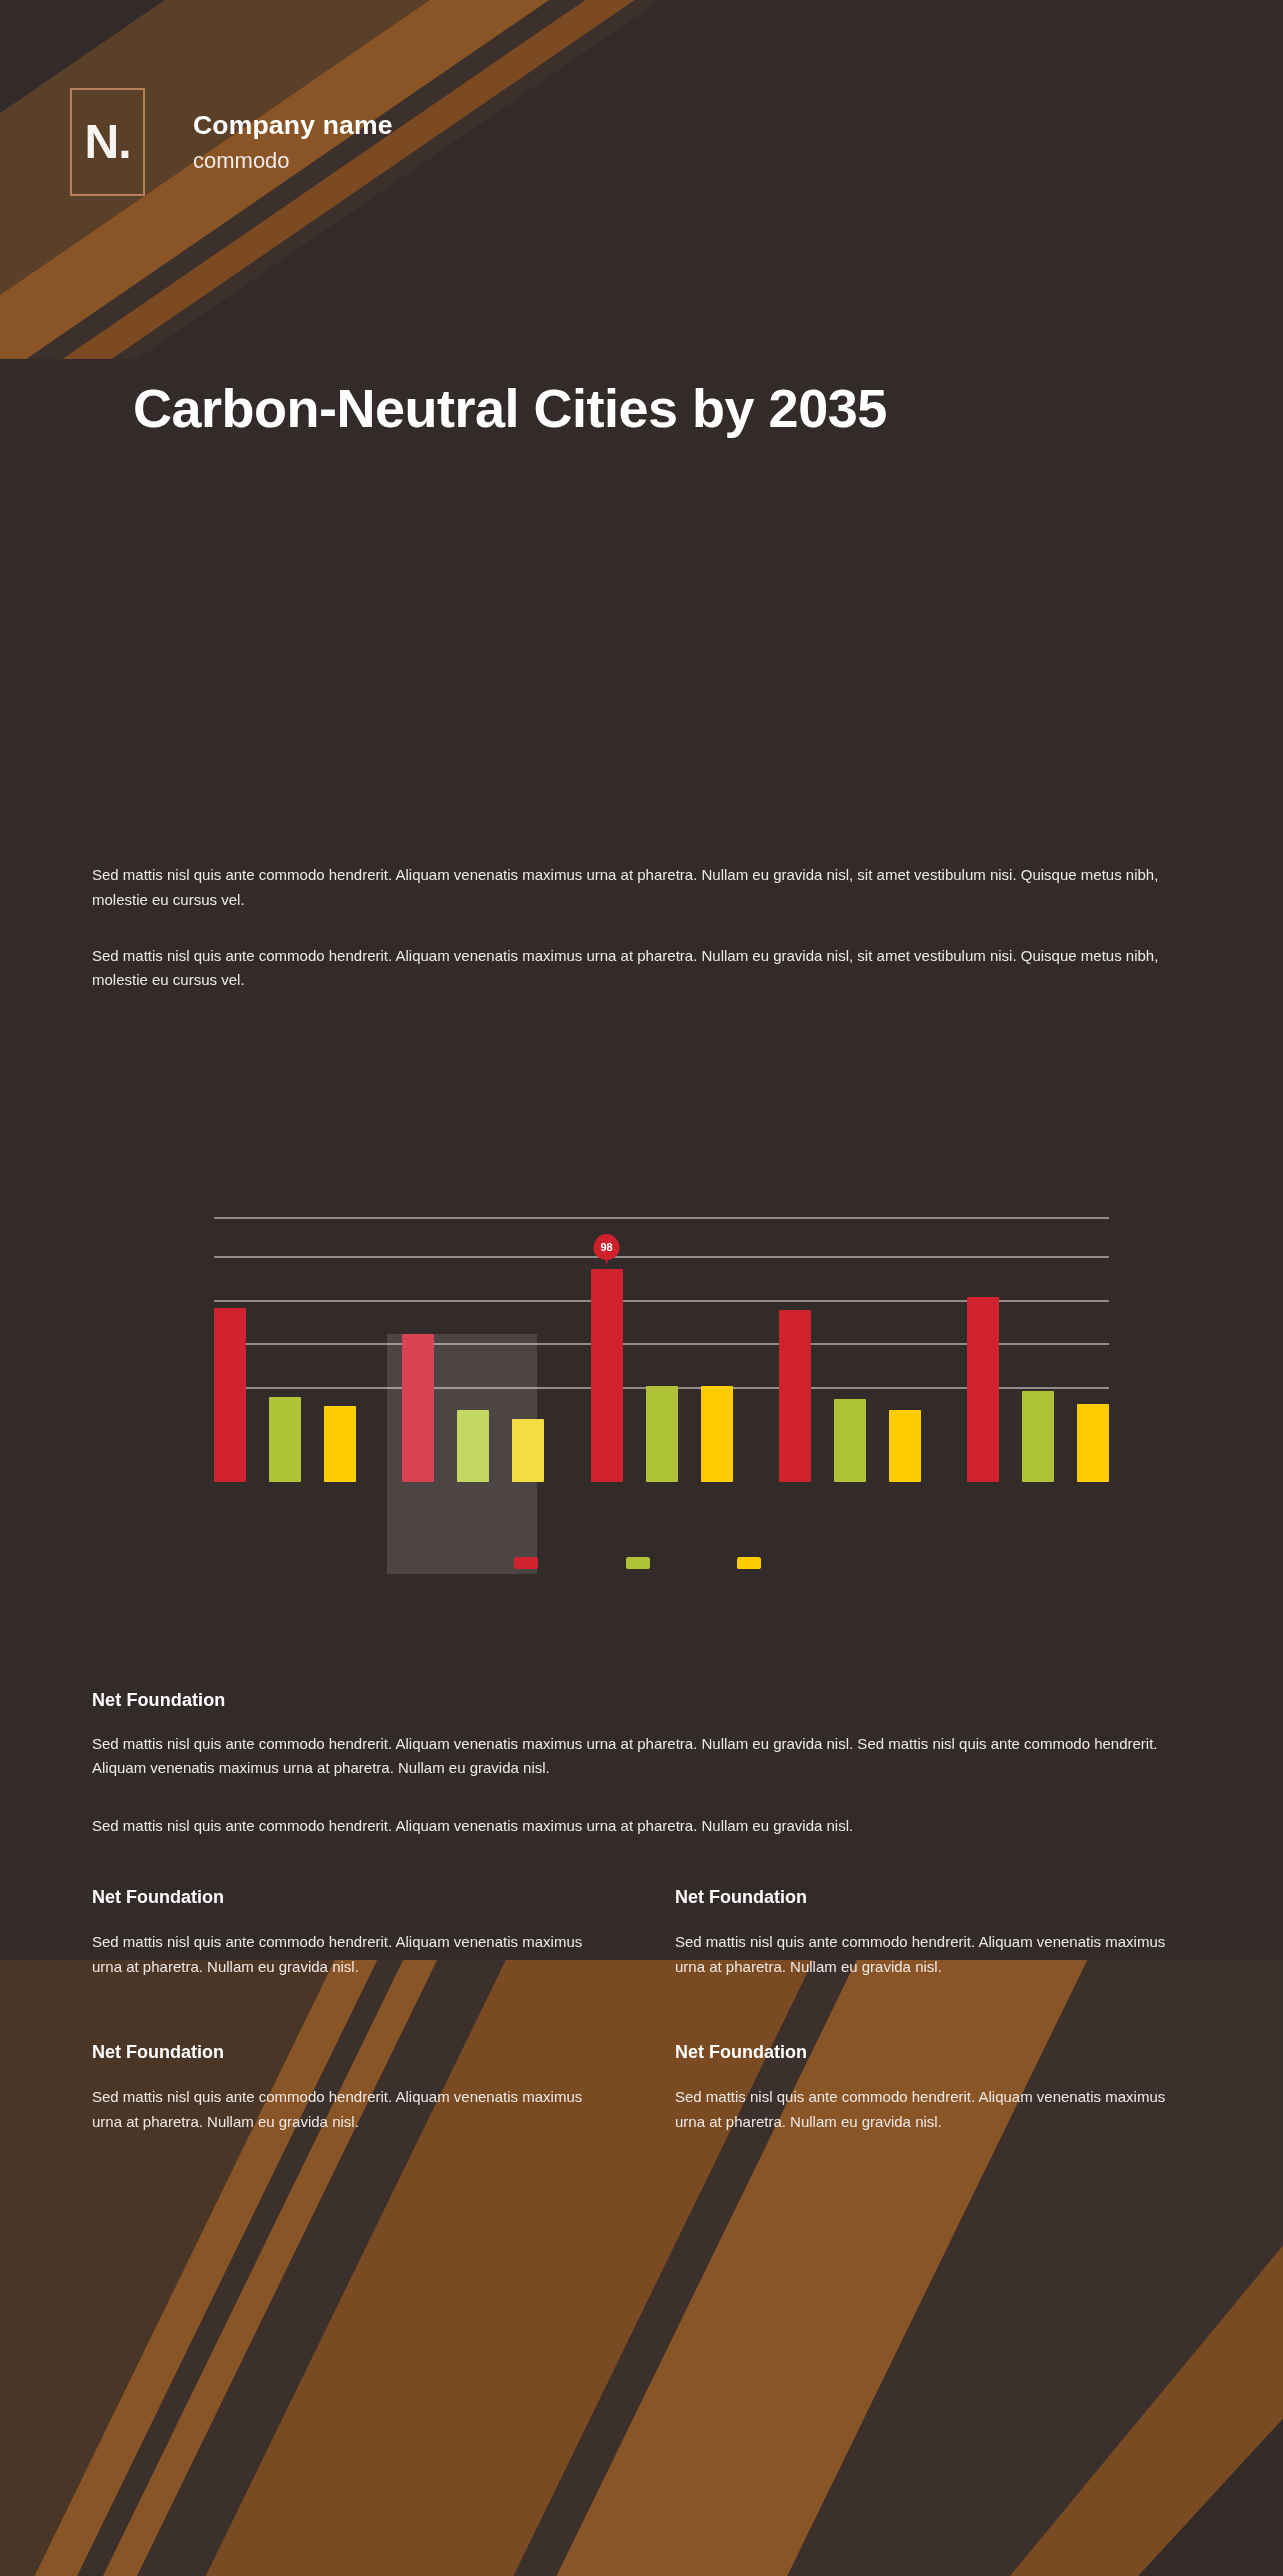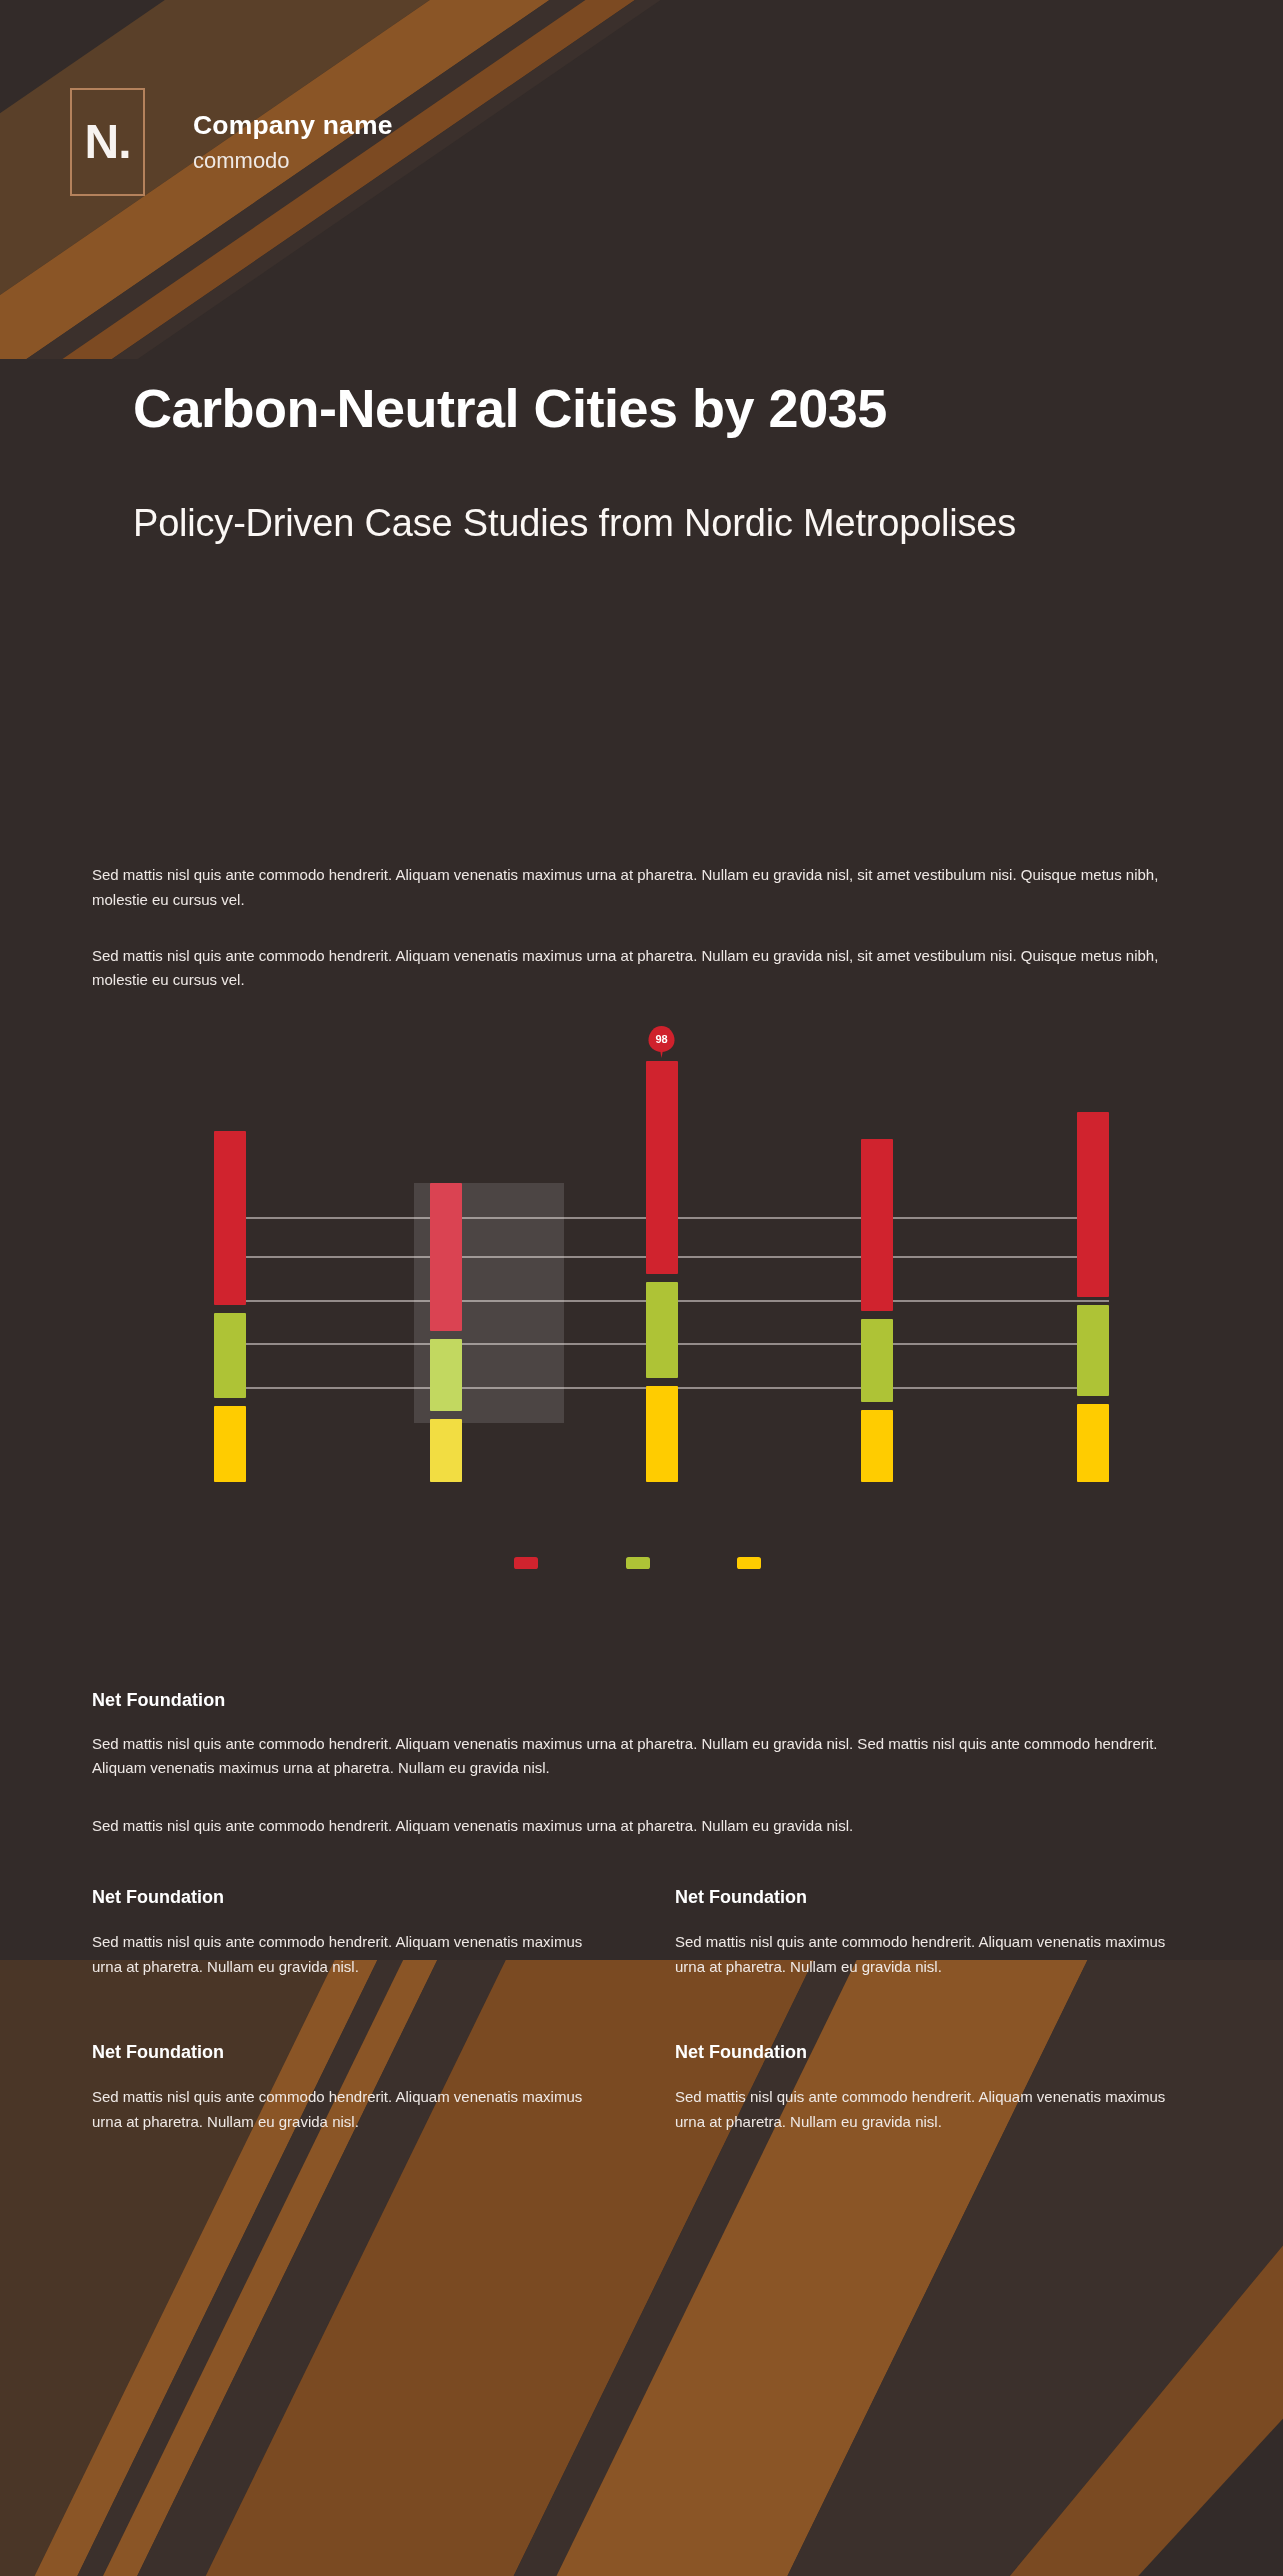--- a/index.html
+++ b/index.html
@@ -76,21 +76,21 @@
   .hover-band {
     position:absolute; top:0; height:240px;
     background:rgba(235,235,235,.14);
   }
   .bars {
     position:absolute; left:214px; top:96px;
     width:895px; height:291px;
     display:flex; align-items:flex-end;
     justify-content:space-between;
   }
-  .group { display:flex; align-items:flex-end; gap:8px; position:relative;flex-direction:column; }
+  .group { display:flex; align-items:flex-end; gap:23px; position:relative; }
   .bar { width:32px; border-radius:0.9px; position:relative; }
   .bar.red    { background:#d0232e; }
   .bar.green  { background:#aec336; }
   .bar.yellow { background:#ffcc00; }
   .group.hovered .bar.red    { background:#da4352; }
   .group.hovered .bar.green  { background:#c2d860; }
   .group.hovered .bar.yellow { background:#f2dd42; }
 
   .tip {
     position:absolute; left:50%; bottom:100%;
@@ -176,21 +176,20 @@
     </div>
     <div class="brand">
       <div class="brand-name">Company name</div>
       <div class="brand-slogan">commodo</div>
     </div>
   </div>
 </div>
 
 <div class="title-block">
   <h1 class="doc-title">Carbon-Neutral Cities by 2035</h1>
-  <h2 class="doc-subtitle">Policy-Driven Case Studies from Nordic Metropolises</h2>
 </div>
 
 <div class="intro">
   <p>Sed mattis nisl quis ante commodo hendrerit. Aliquam venenatis maximus urna at pharetra. Nullam eu gravida nisl, sit amet vestibulum nisi.  Quisque metus nibh, molestie eu cursus vel.</p>
   <p>Sed mattis nisl quis ante commodo hendrerit. Aliquam venenatis maximus urna at pharetra. Nullam eu gravida nisl, sit amet vestibulum nisi.  Quisque metus nibh, molestie eu cursus vel.</p>
 </div>
 
 <div class="chart-wrap">
   <div class="chart-title"></div>
   <div class="plot" id="plot">

